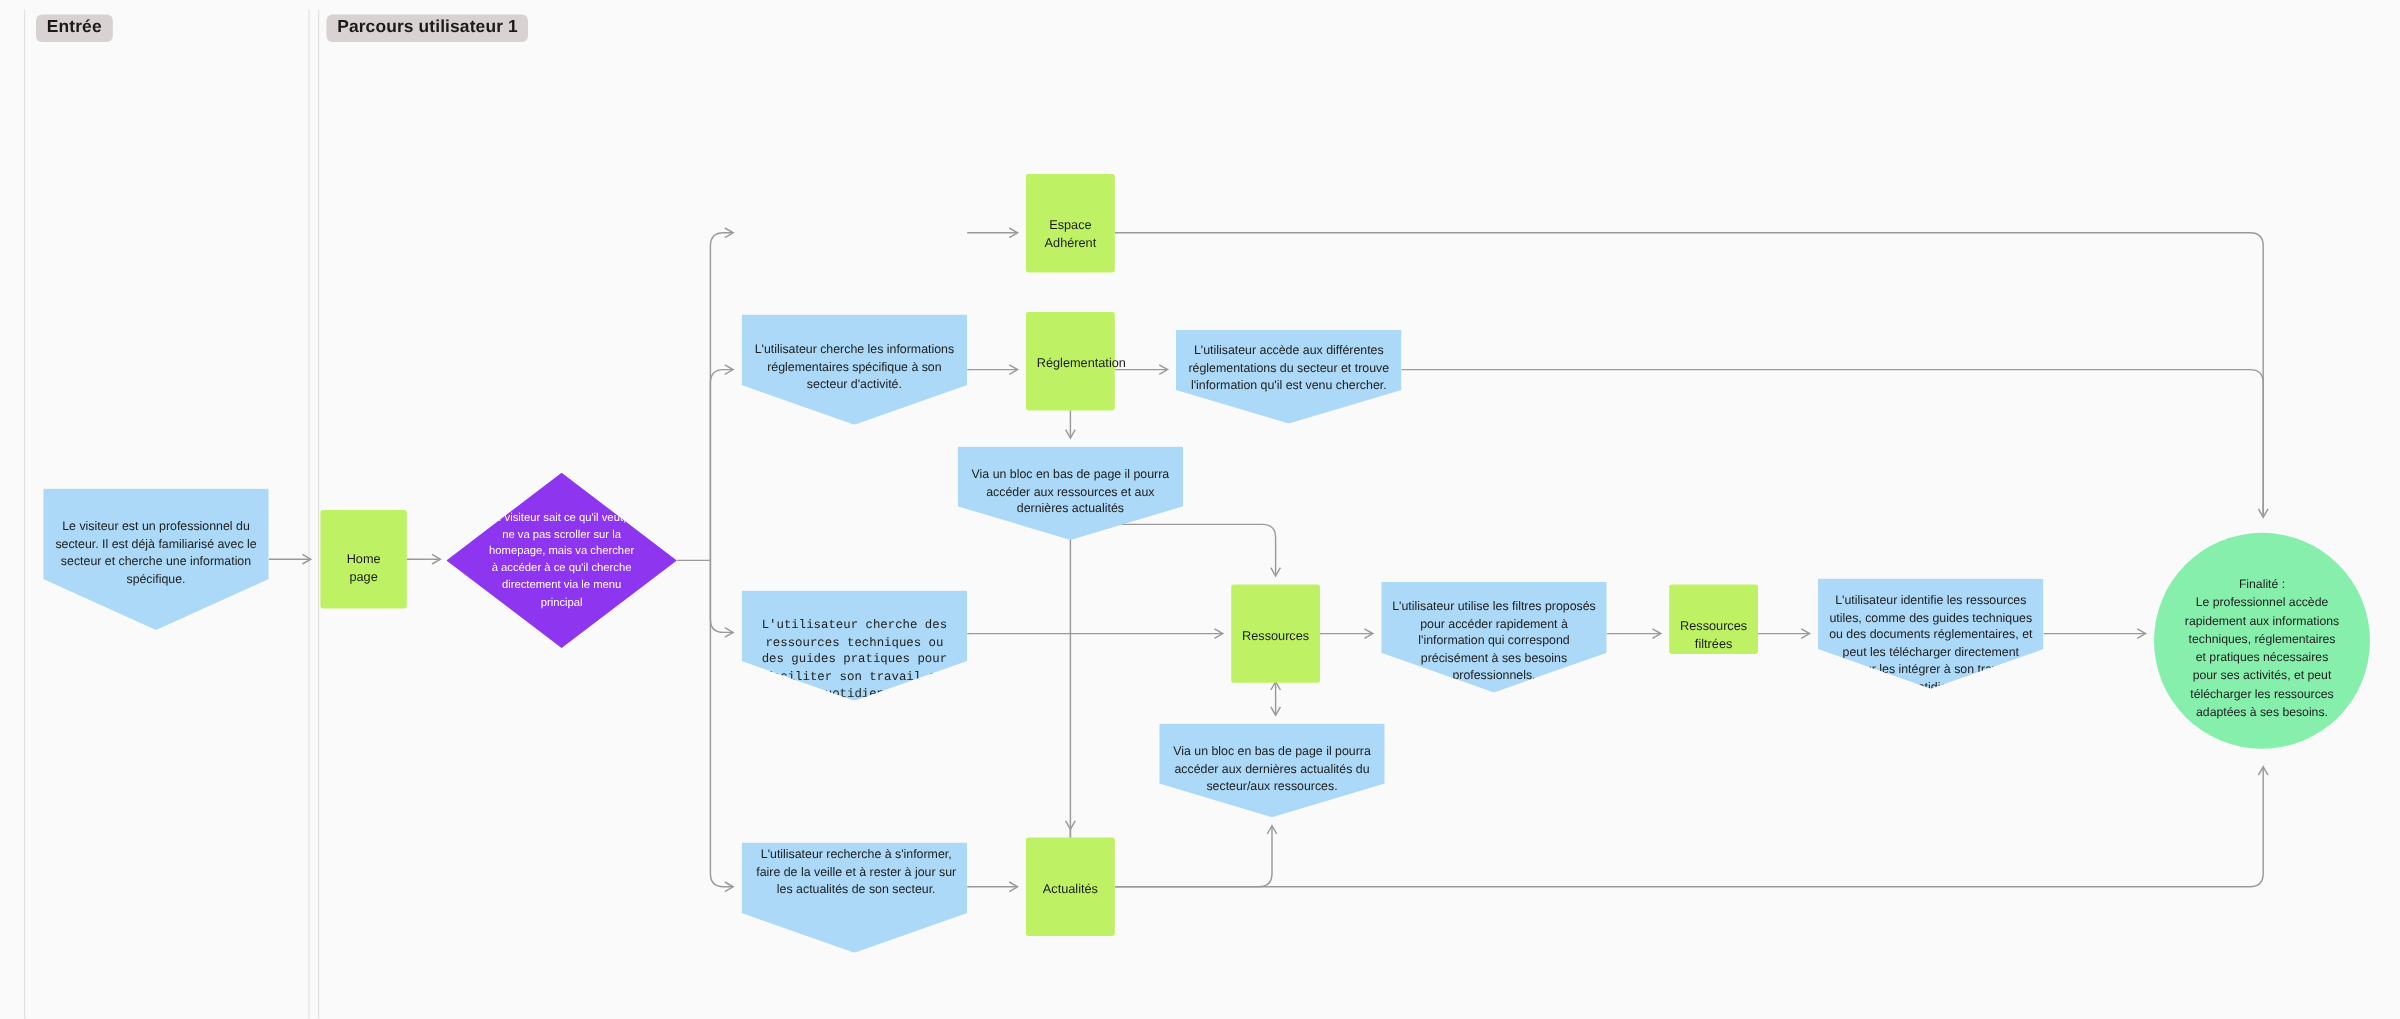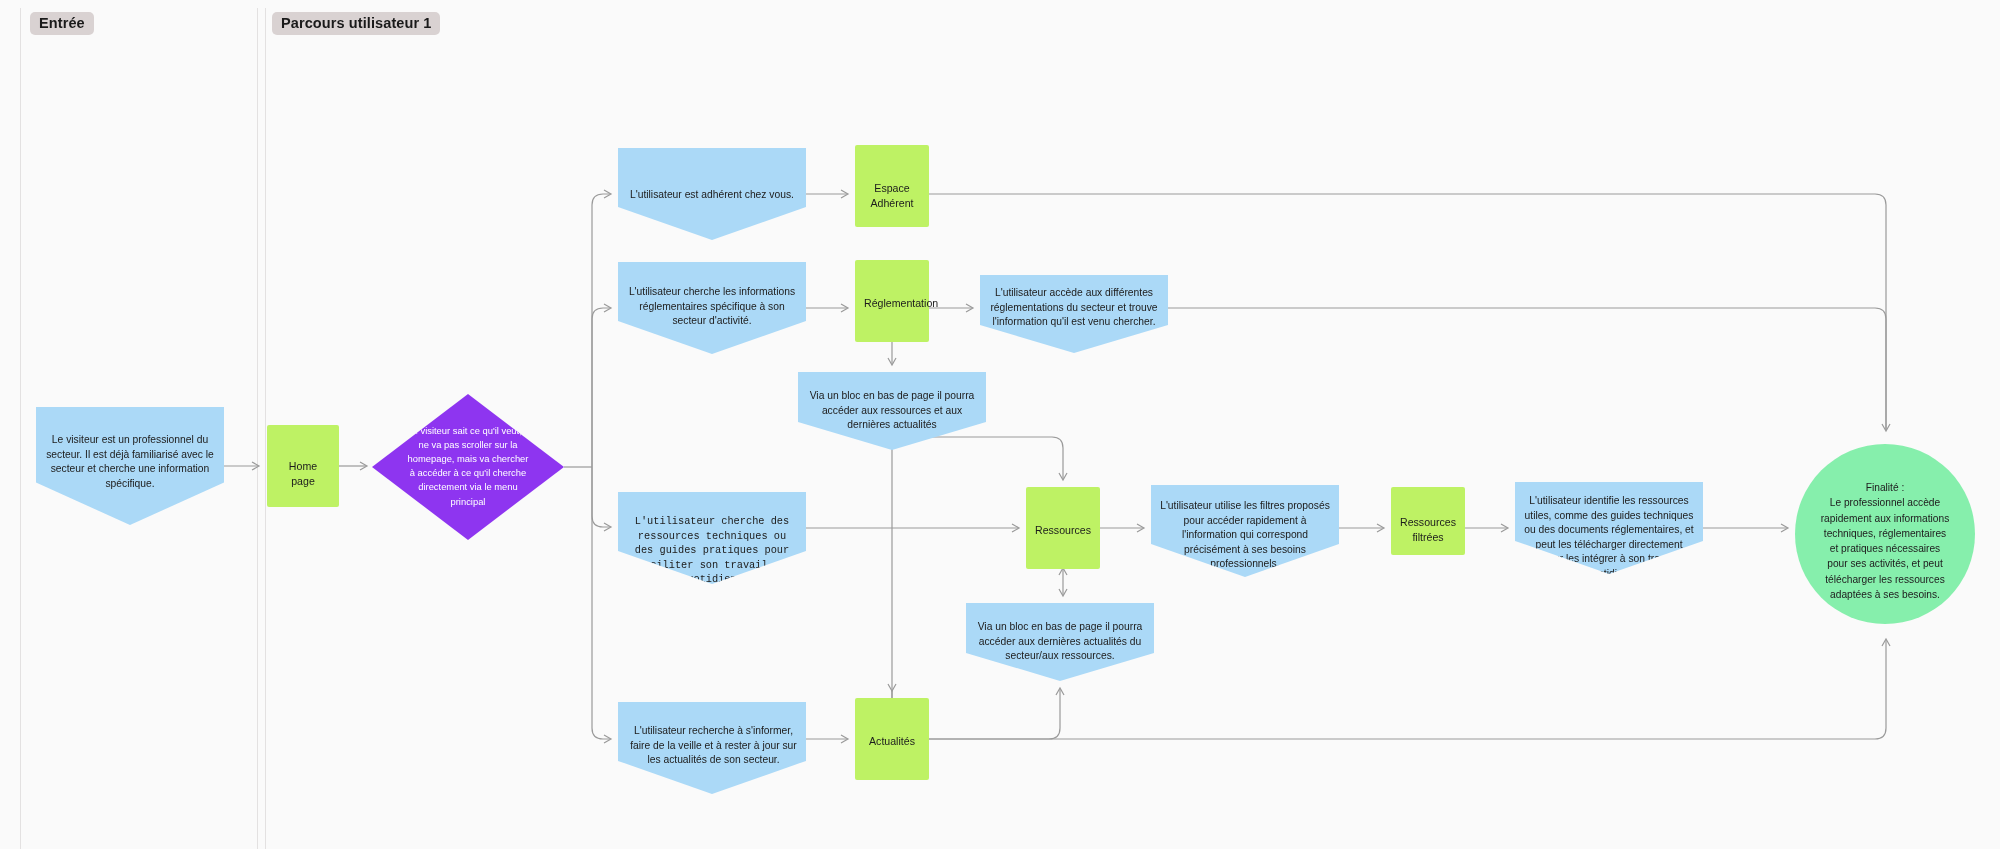--- a/index.html
+++ b/index.html
@@ -164,23 +164,20 @@
   </div>
 
   <div class="node rect" style="left:267px;top:425px;width:72px;height:82px;">
     <div class="txt" style="top:34px;">Home page</div>
   </div>
 
   <div class="node diamond" style="left:372px;top:394px;width:192px;height:146px;">
     <div class="txt" style="top:30px;">Le visiteur sait ce qu'il veut, il ne va pas scroller sur la homepage, mais va chercher à accéder à ce qu'il cherche directement via le menu principal</div>
   </div>
 
-  <div class="node pent" style="left:618px;top:148px;width:188px;height:92px;">
-    <div class="txt" style="top:40px;">L'utilisateur est adhérent chez vous.</div>
-  </div>
 
   <div class="node rect" style="left:855px;top:145px;width:74px;height:82px;">
     <div class="txt" style="top:36px;">Espace Adhérent</div>
   </div>
 
   <div class="node pent" style="left:618px;top:262px;width:188px;height:92px;">
     <div class="txt" style="top:23px;">L'utilisateur cherche les informations réglementaires spécifique à son secteur d'activité.</div>
   </div>
 
   <div class="node rect" style="left:855px;top:260px;width:74px;height:82px;">
@@ -200,34 +197,34 @@
   </div>
 
   <div class="node rect" style="left:1026px;top:487px;width:74px;height:82px;">
     <div class="txt" style="top:36px;">Ressources</div>
   </div>
 
   <div class="node pent" style="left:1151px;top:485px;width:188px;height:92px;">
     <div class="txt" style="top:14px;">L'utilisateur utilise les filtres proposés pour accéder rapidement à l'information qui correspond précisément à ses besoins professionnels.</div>
   </div>
 
-  <div class="node rect" style="left:1391px;top:487px;width:74px;height:68px;">
+  <div class="node rect" style="left:1391px;top:487px;width:74px;height:58px;">
     <div class="txt" style="top:28px;">Ressources filtrées</div>
   </div>
 
   <div class="node pent" style="left:1515px;top:482px;width:188px;height:92px;">
     <div class="txt" style="top:12px;">L'utilisateur identifie les ressources utiles, comme des guides techniques ou des documents réglementaires, et peut les télécharger directement pour les intégrer à son travail quotidien.</div>
   </div>
 
   <div class="node pent" style="left:966px;top:603px;width:188px;height:78px;">
     <div class="txt" style="top:17px;">Via un bloc en bas de page il pourra accéder aux dernières actualités du secteur/aux ressources.</div>
   </div>
 
   <div class="node pent" style="left:618px;top:702px;width:188px;height:92px;">
-    <div class="txt" style="top:22px;padding-left:12px;">L'utilisateur recherche à s'informer, faire de la veille et à rester à jour sur les actualités de son secteur.</div>
+    <div class="txt" style="top:4px;padding-left:12px;">L'utilisateur recherche à s'informer, faire de la veille et à rester à jour sur les actualités de son secteur.</div>
   </div>
 
   <div class="node rect" style="left:855px;top:698px;width:74px;height:82px;">
     <div class="txt" style="top:36px;">Actualités</div>
   </div>
 
   <div class="node ellipse" style="left:1795px;top:444px;width:180px;height:180px;">
     <div class="txt" style="top:36px;white-space:pre-line;">Finalité :
 Le professionnel accède rapidement aux informations techniques, réglementaires et pratiques nécessaires pour ses activités, et peut télécharger les ressources adaptées à ses besoins.</div>
   </div>

